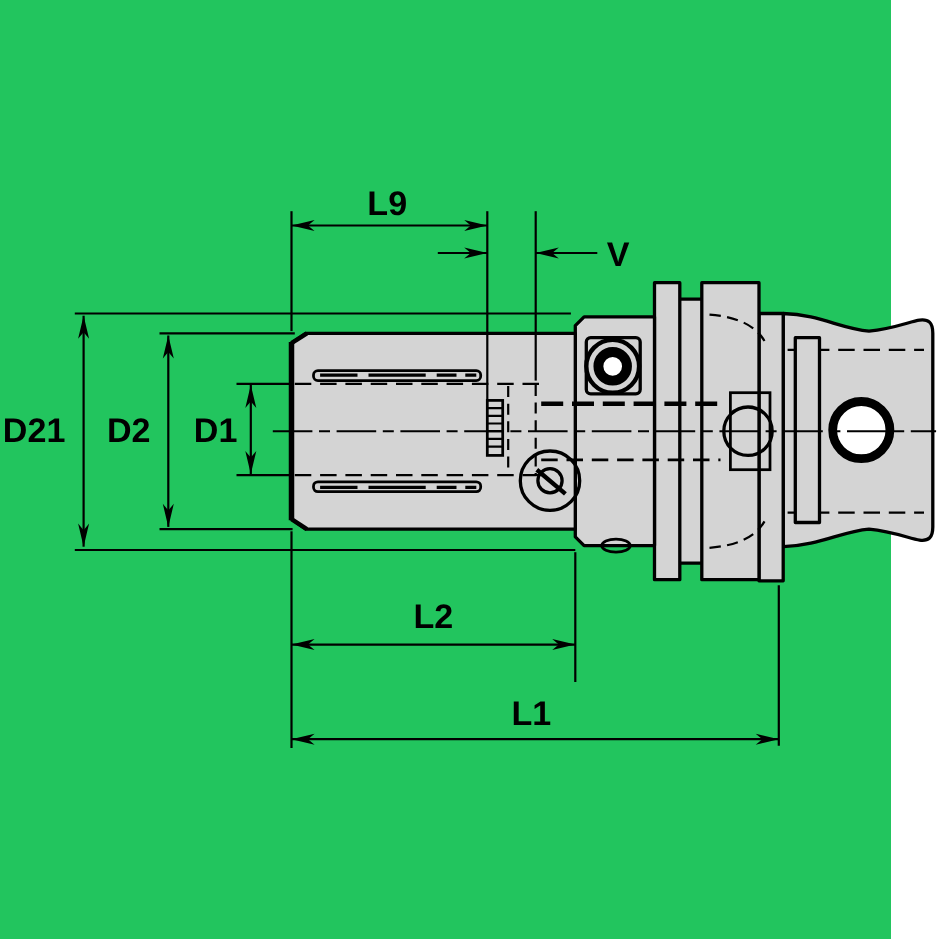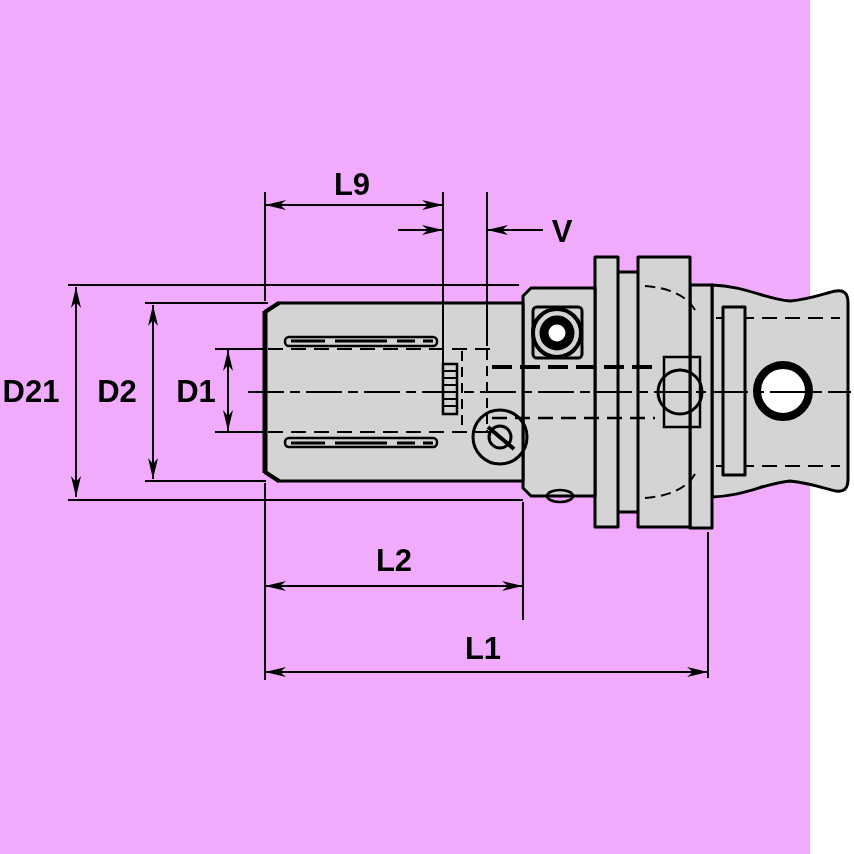--- a/index.html
+++ b/index.html
@@ -1,16 +1,16 @@
 <!DOCTYPE html>
 <html><head>
 <meta charset="utf-8">
 <style>
   html,body{margin:0;padding:0;background:#ffffff;}
-  .stage{width:810px;height:854px;position:relative;background:#f0abfc;}
+  .stage{width:810px;height:854px;position:relative;background:#22c55e;}
   svg{display:block;}
   .ln{stroke:#000;fill:none;stroke-linecap:butt;}
   .w18{stroke-width:1.8;}
   .w2{stroke-width:2;}
   .w25{stroke-width:2.5;}
   .w3{stroke-width:3;}
   .w4{stroke-width:4;}
   .w5{stroke-width:5;}
   .outline{stroke:#000;stroke-width:3;stroke-linejoin:round;}
   .dash{stroke-dasharray:15 8;}

